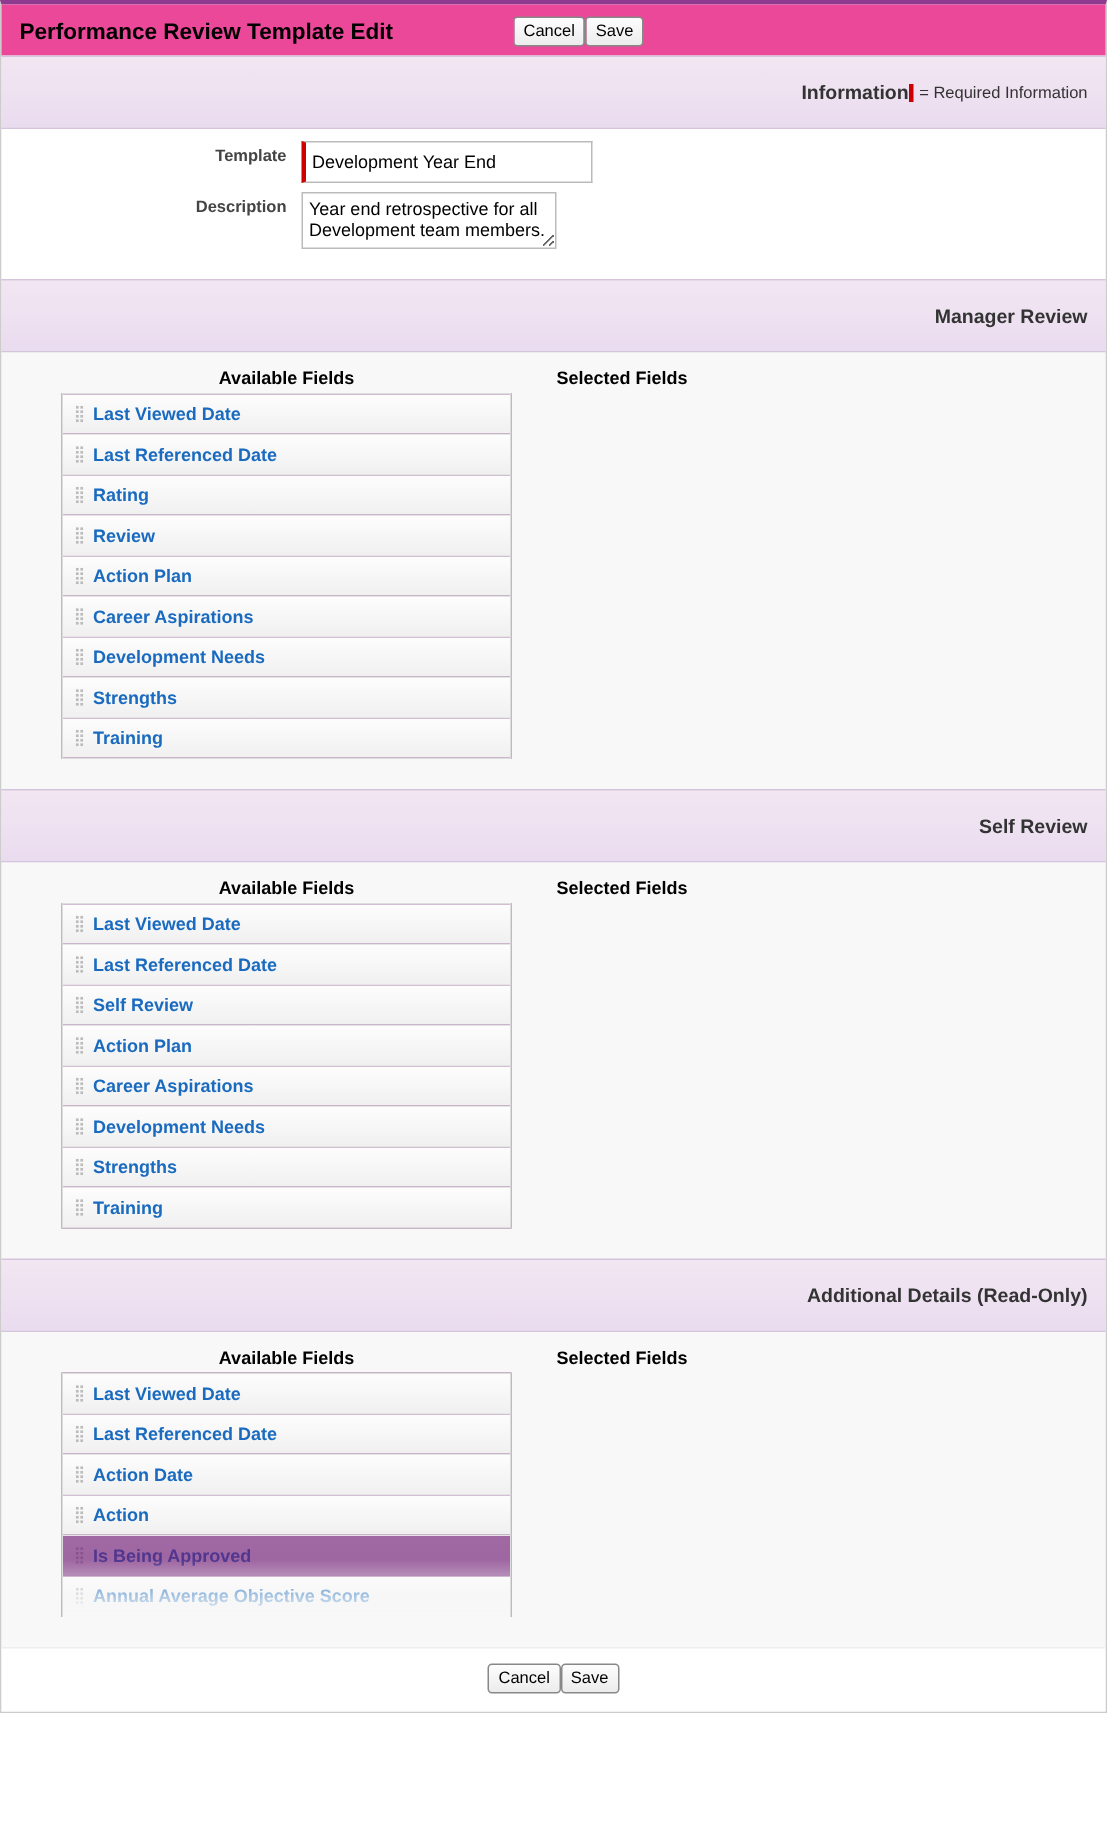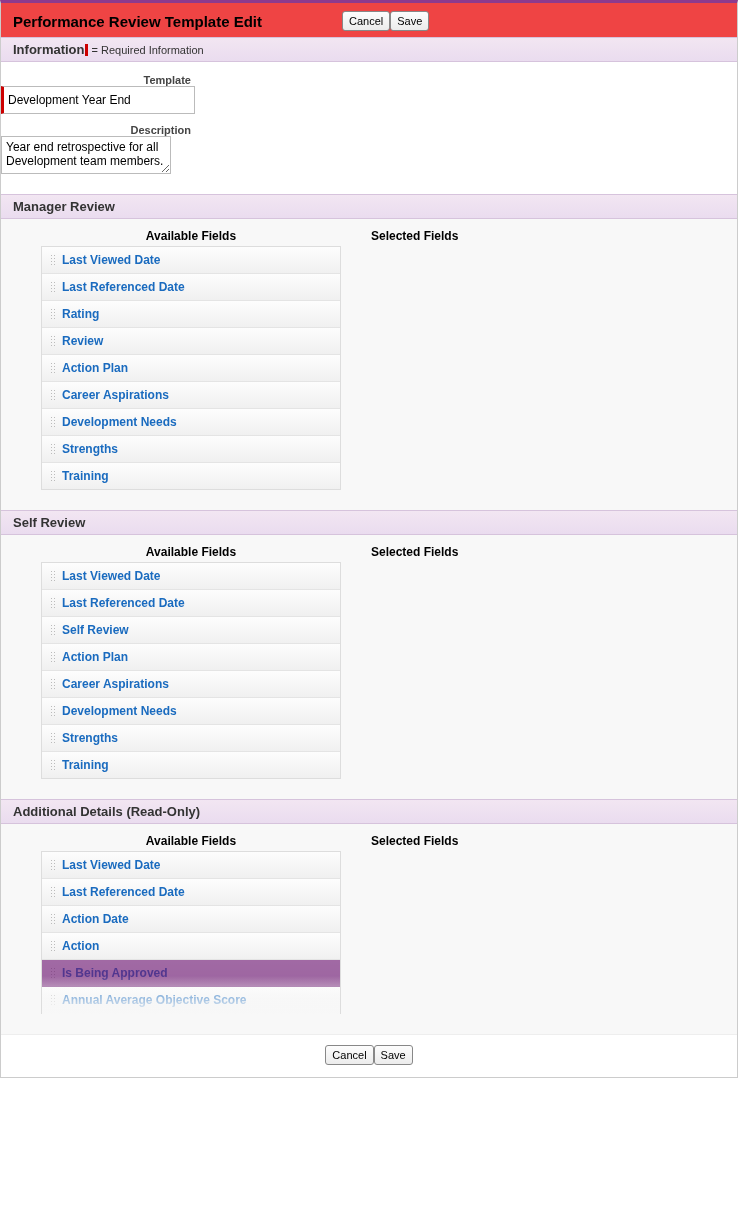--- a/index.html
+++ b/index.html
@@ -14,21 +14,21 @@
   }
   .page {
     border: 1px solid #ccc;
     border-top: 3px solid #8e3a8e;
     background: #f8f8f8;
   }
   .header-row {
     display: flex;
     align-items: center;
     padding: 8px 12px 6px 12px;
-    background: #ef4444;
+    background: #ec4899;
   }
   .page-title {
     font-size: 15px;
     font-weight: bold;
     flex: 0 0 auto;
     margin-right: 80px;
   }
   .btns {
     display: flex;
     gap: 0;
@@ -38,27 +38,27 @@
     padding: 3px 6px;
     border: 1px solid #888;
     border-radius: 3px;
     background: linear-gradient(#fdfdfd, #ececec);
     cursor: pointer;
   }
   .section-header {
     background: linear-gradient(#f2e6f2, #eadcef);
     border-top: 1px solid #d6c3dc;
     border-bottom: 1px solid #d6c3dc;
-    padding: 4px 12px;
+    padding: 16px 12px;
     font-size: 13px;
     font-weight: bold;
     color: #333;
     display: flex;
     align-items: center;
-    justify-content: flex-start;
+    justify-content: flex-end;
   }
   .req-legend {
     font-size: 11px;
     font-weight: normal;
     display: flex;
     align-items: center;
     gap: 4px;
   }
   .req-bar {
     display: inline-block;
@@ -67,21 +67,20 @@
     background: #c00;
   }
   .form-area {
     background: #fff;
     padding: 8px 0 14px 0;
   }
   .form-row {
     display: flex;
     align-items: flex-start;
     margin-bottom: 6px;
-    flex-direction: column;
   }
   .form-label {
     width: 200px;
     text-align: right;
     font-size: 11px;
     font-weight: bold;
     color: #444;
     padding-right: 10px;
     padding-top: 4px;
   }

